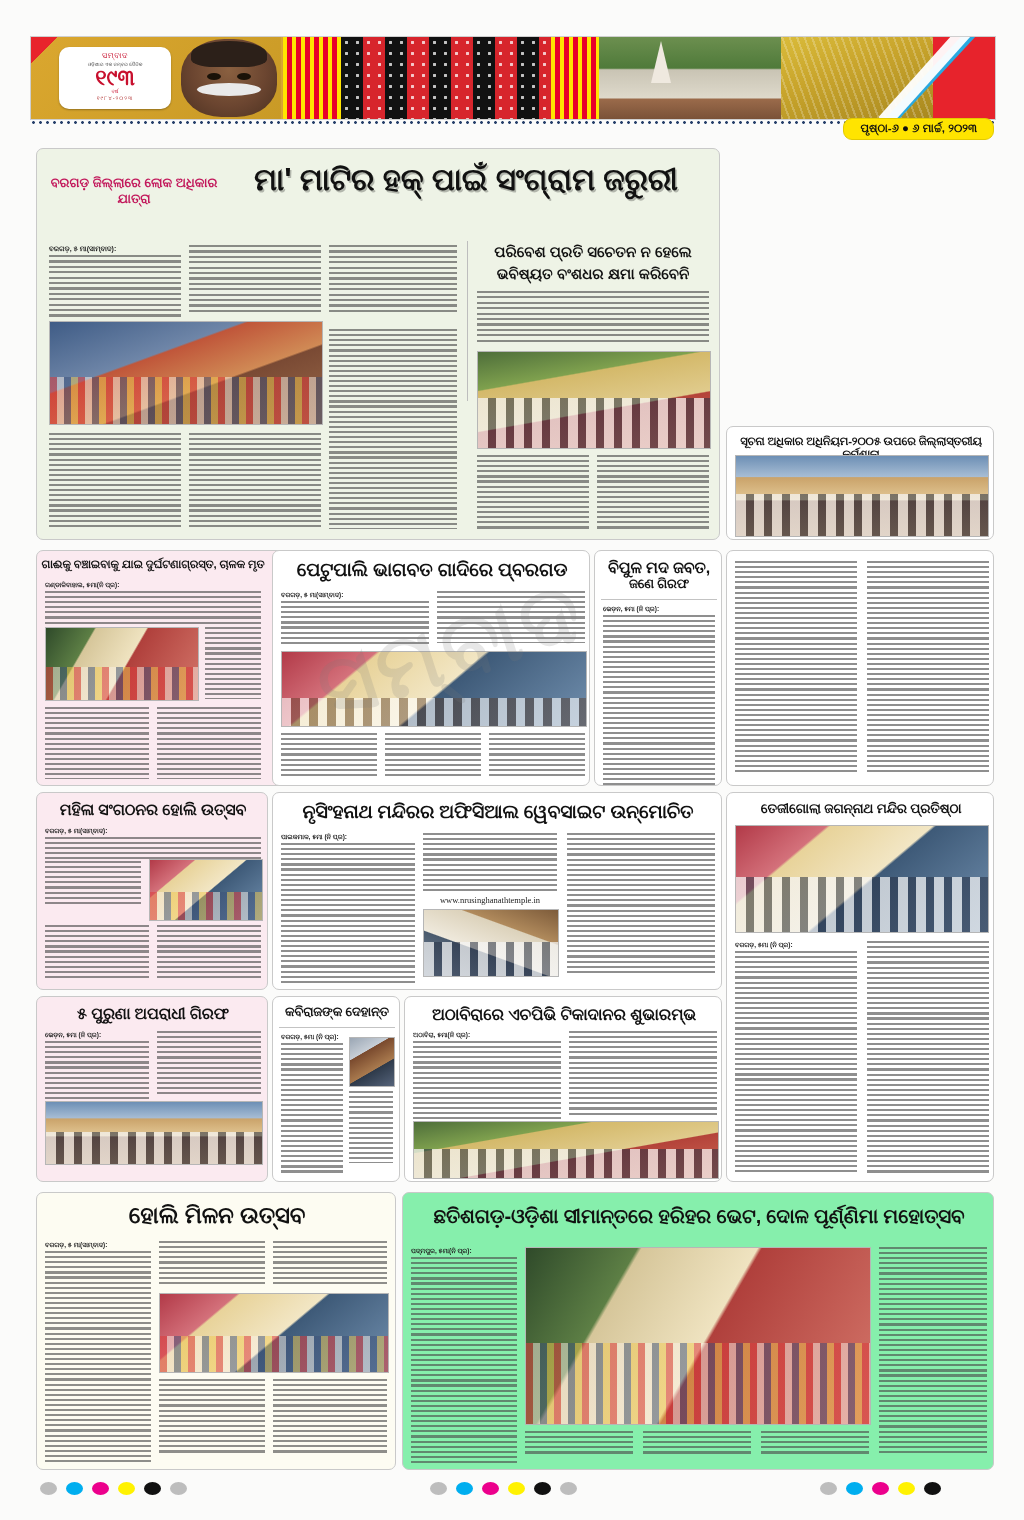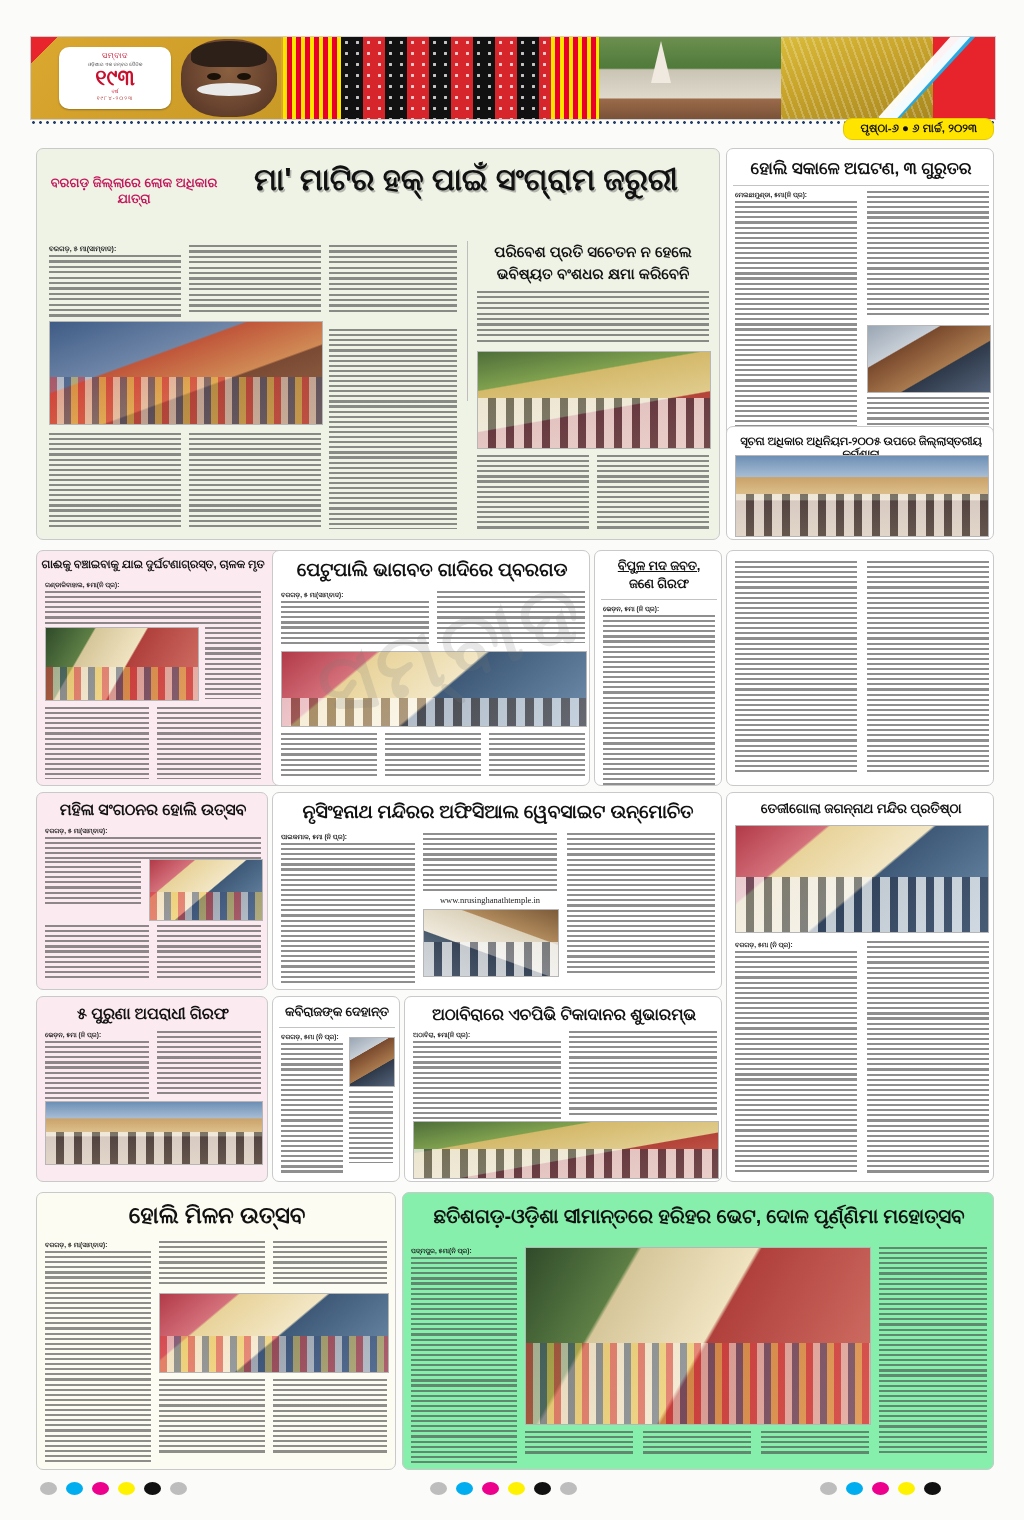--- a/index.html
+++ b/index.html
@@ -293,36 +293,20 @@
       <div class="text dense" style="height:200px;"></div>
     </div>
     <div class="tcol" style="left:440px;top:306px;width:112px;">
       <div class="text dense" style="height:74px;"></div>
     </div>
     <div class="tcol" style="left:560px;top:306px;width:112px;">
       <div class="text dense" style="height:74px;"></div>
     </div>
   </div>
 
-  <div class="blk card plain" style="left:726px;top:148px;width:268px;height:292px;">
-    <div class="hl h3" style="position:absolute;left:6px;top:10px;width:256px;">ହୋଲି ସକାଳେ ଅଘଟଣ, ୩ ଗୁରୁତର</div>
-    <div class="hrule" style="left:6px;top:36px;width:256px;"></div>
-
-    <div class="tcol" style="left:8px;top:42px;width:122px;">
-      <div style="font-size:6.5px;font-weight:bold;color:#222;margin-bottom:2px;">ମେଲଛାମୁଣ୍ଡା, ୫ମା(ନି ପ୍ର):</div>
-      <div class="text dense" style="height:238px;"></div>
-    </div>
-    <div class="tcol" style="left:140px;top:42px;width:122px;">
-      <div class="text dense" style="height:124px;"></div>
-    </div>
-    <div class="photo ph-c" style="left:140px;top:176px;width:122px;height:66px;"></div>
-    <div class="tcol" style="left:140px;top:248px;width:122px;">
-      <div class="text dense" style="height:34px;"></div>
-    </div>
-  </div>
 
   <div class="blk card plain" style="left:726px;top:426px;width:268px;height:114px;">
     <div class="hl h5" style="position:absolute;left:4px;top:8px;width:260px;font-size:11.5px;">ସୂଚନା ଅଧିକାର ଅଧିନିୟମ-୨୦୦୫ ଉପରେ ଜିଲ୍ଲାସ୍ତରୀୟ କର୍ମଶାଳା</div>
     <div class="photo ph-d ph-people" style="left:8px;top:28px;width:252px;height:80px;"></div>
   </div>
 
   <div class="blk card tint-pink" style="left:36px;top:550px;width:257px;height:236px;">
     <div class="hl h5" style="position:absolute;left:4px;top:7px;width:224px;font-size:11.5px;">ଗାଈକୁ ବଞ୍ଚାଇବାକୁ ଯାଇ ଦୁର୍ଘଟଣାଗ୍ରସ୍ତ, ଚାଳକ ମୃତ</div>
     <div class="tcol" style="left:8px;top:30px;width:216px;">
       <div style="font-size:6.5px;font-weight:bold;color:#222;margin-bottom:2px;">ଗଣ୍ଡାଳିବାହାଲ, ୫ମା(ନି ପ୍ର):</div>
@@ -355,21 +339,21 @@
     </div>
     <div class="tcol" style="left:112px;top:182px;width:96px;">
       <div class="text dense" style="height:46px;"></div>
     </div>
     <div class="tcol" style="left:216px;top:182px;width:96px;">
       <div class="text dense" style="height:46px;"></div>
     </div>
   </div>
 
   <div class="blk card plain" style="left:594px;top:550px;width:128px;height:236px;">
-    <div class="hl h4" style="position:absolute;left:4px;top:8px;width:120px;font-size:13px;text-decoration:underline;">ବିପୁଳ ମଦ ଜବତ,</div>
+    <div class="hl h4" style="position:absolute;left:4px;top:8px;width:120px;font-size:16px;">ବିପୁଳ ମଦ ଜବତ,</div>
     <div class="hl h4" style="position:absolute;left:4px;top:26px;width:120px;font-size:13px;">ଜଣେ ଗିରଫ</div>
     <div class="hrule" style="left:6px;top:48px;width:116px;"></div>
     <div class="tcol" style="left:8px;top:54px;width:112px;">
       <div style="font-size:6.5px;font-weight:bold;color:#222;margin-bottom:2px;">ଭେଡ଼ନ, ୫ମା (ନି ପ୍ର):</div>
       <div class="text dense" style="height:170px;"></div>
     </div>
   </div>
 
   <div class="blk card plain" style="left:726px;top:550px;width:268px;height:236px;">
     <div class="tcol" style="left:8px;top:10px;width:122px;">

